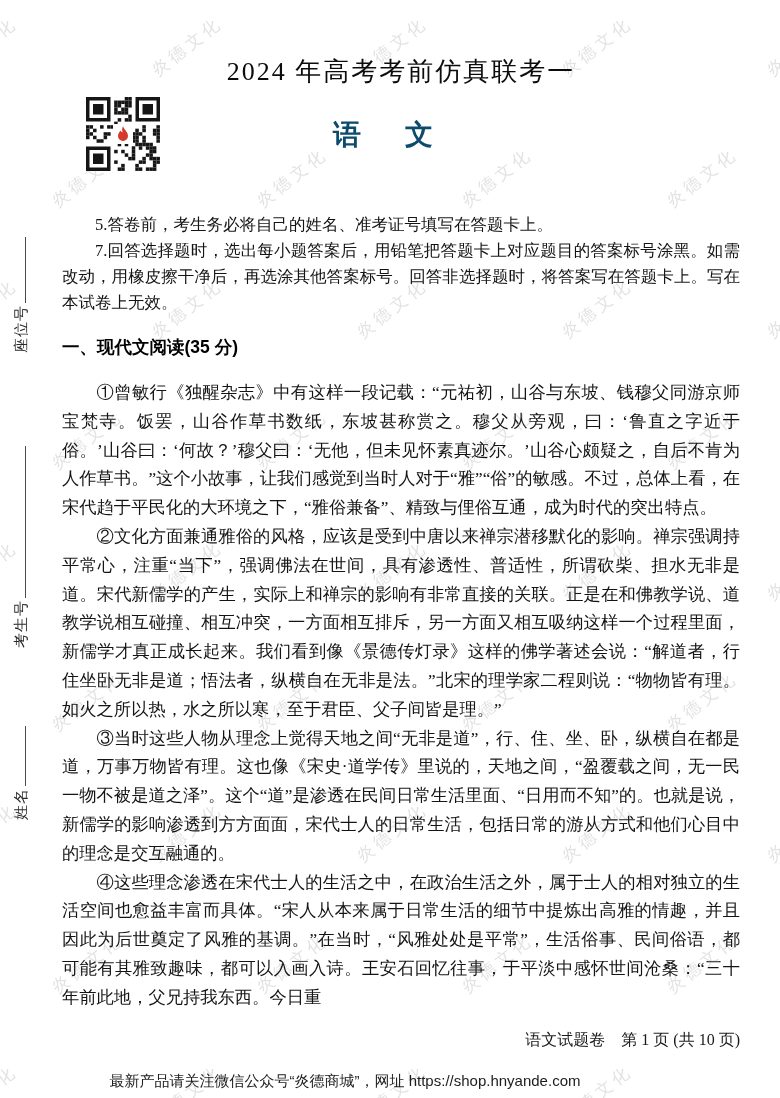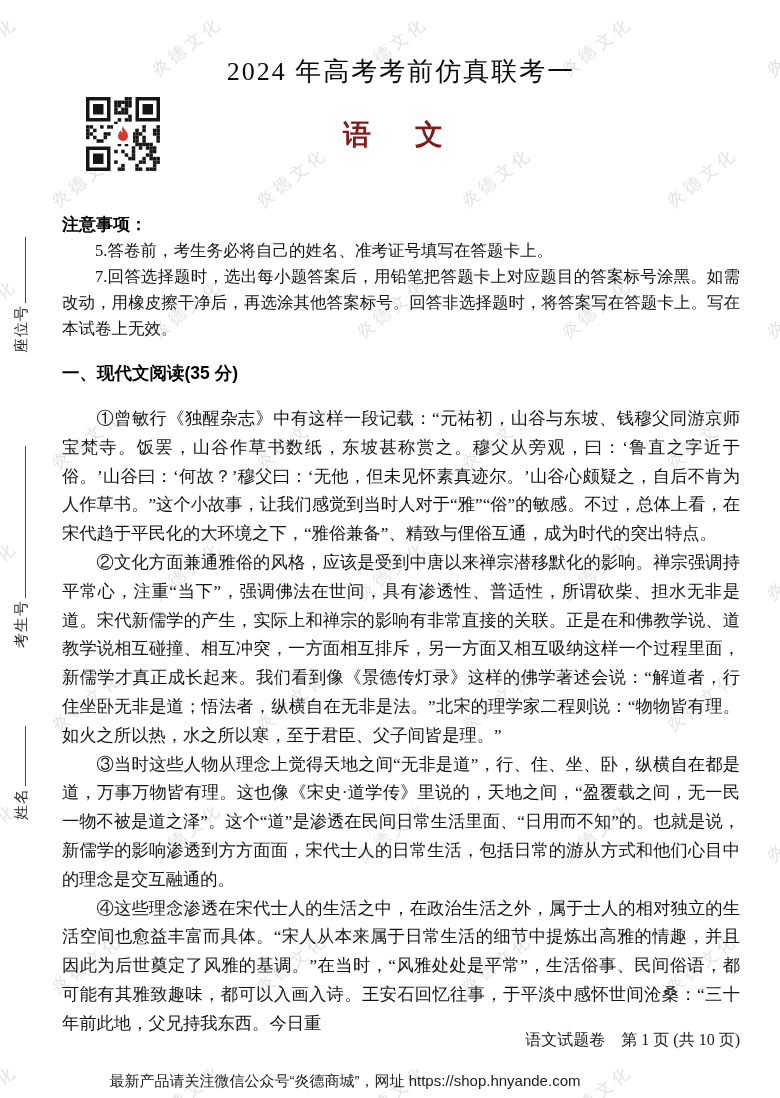--- a/index.html
+++ b/index.html
@@ -15,22 +15,22 @@
     opacity:.45; transform:rotate(-38deg); white-space:nowrap;
     font-family:"Liberation Sans", sans-serif;
   }
   .content { position:relative; z-index:1; }
   
   .title1 {
     position:absolute; left:62px; width:678px; top:54px; text-align:center;
     font-size:26px; letter-spacing:2px; color:#0c0c0c;
   }
   .title2 {
-    position:absolute; left:58px; width:678px; top:116px; text-align:center;
-    font-size:28px; font-weight:bold; letter-spacing:8px; color:#7f1d1d;
+    position:absolute; left:48px; width:678px; top:116px; text-align:center;
+    font-size:28px; font-weight:bold; letter-spacing:8px; color:#0c4a6e;
   }
   .qr-wrap { position:absolute; left:86px; top:97px; width:74px; height:74px; }
   .qr-wrap svg { display:block; }
   .qr-logo {
     position:absolute; left:27px; top:27px; width:20px; height:20px;
     background:#fff; display:flex; align-items:center; justify-content:center;
   }
   
   .side-label {
     position:absolute; white-space:nowrap; font-size:15px; color:#2a2a2a;
@@ -250,21 +250,20 @@
       <span>座位号</span><span class="blank" style="width:66px;"></span>
     </div>
     <div class="side-label" style="left:32px; top:626px;">
       <span>考生号</span><span class="blank" style="width:152px;"></span>
     </div>
     <div class="side-label" style="left:32px; top:798px;">
       <span>姓名</span><span class="blank" style="width:60px;"></span>
     </div>
 
     <div class="main">
-      <div class="notice-head">注意事项：</div>
       <p class="notice-item">5.答卷前，考生务必将自己的姓名、准考证号填写在答题卡上。</p>
       <p class="notice-item">7.回答选择题时，选出每小题答案后，用铅笔把答题卡上对应题目的答案标号涂黑。如需改动，用橡皮擦干净后，再选涂其他答案标号。回答非选择题时，将答案写在答题卡上。写在本试卷上无效。</p>
 
       <div class="sec-head">一、现代文阅读(35 分)</div>
 
       <p class="para first">①曾敏行《独醒杂志》中有这样一段记载：“元祐初，山谷与东坡、钱穆父同游京师宝梵寺。饭罢，山谷作草书数纸，东坡甚称赏之。穆父从旁观，曰：‘鲁直之字近于俗。’山谷曰：‘何故？’穆父曰：‘无他，但未见怀素真迹尔。’山谷心颇疑之，自后不肯为人作草书。”这个小故事，让我们感觉到当时人对于“雅”“俗”的敏感。不过，总体上看，在宋代趋于平民化的大环境之下，“雅俗兼备”、精致与俚俗互通，成为时代的突出特点。</p>
       <p class="para">②文化方面兼通雅俗的风格，应该是受到中唐以来禅宗潜移默化的影响。禅宗强调持平常心，注重“当下”，强调佛法在世间，具有渗透性、普适性，所谓砍柴、担水无非是道。宋代新儒学的产生，实际上和禅宗的影响有非常直接的关联。正是在和佛教学说、道教学说相互碰撞、相互冲突，一方面相互排斥，另一方面又相互吸纳这样一个过程里面，新儒学才真正成长起来。我们看到像《景德传灯录》这样的佛学著述会说：“解道者，行住坐卧无非是道；悟法者，纵横自在无非是法。”北宋的理学家二程则说：“物物皆有理。如火之所以热，水之所以寒，至于君臣、父子间皆是理。”</p>
       <p class="para">③当时这些人物从理念上觉得天地之间“无非是道”，行、住、坐、卧，纵横自在都是道，万事万物皆有理。这也像《宋史·道学传》里说的，天地之间，“盈覆载之间，无一民一物不被是道之泽”。这个“道”是渗透在民间日常生活里面、“日用而不知”的。也就是说，新儒学的影响渗透到方方面面，宋代士人的日常生活，包括日常的游从方式和他们心目中的理念是交互融通的。</p>
       <p class="para">④这些理念渗透在宋代士人的生活之中，在政治生活之外，属于士人的相对独立的生活空间也愈益丰富而具体。“宋人从本来属于日常生活的细节中提炼出高雅的情趣，并且因此为后世奠定了风雅的基调。”在当时，“风雅处处是平常”，生活俗事、民间俗语，都可能有其雅致趣味，都可以入画入诗。王安石回忆往事，于平淡中感怀世间沧桑：“三十年前此地，父兄持我东西。今日重</p>
     </div>

